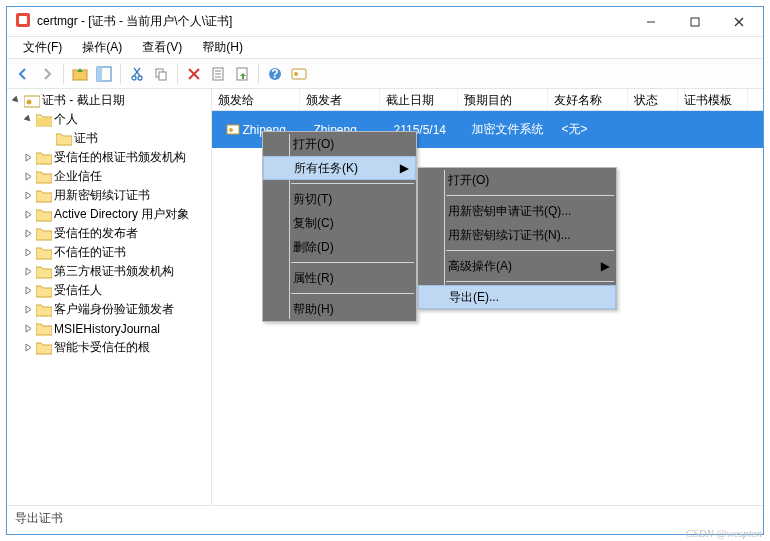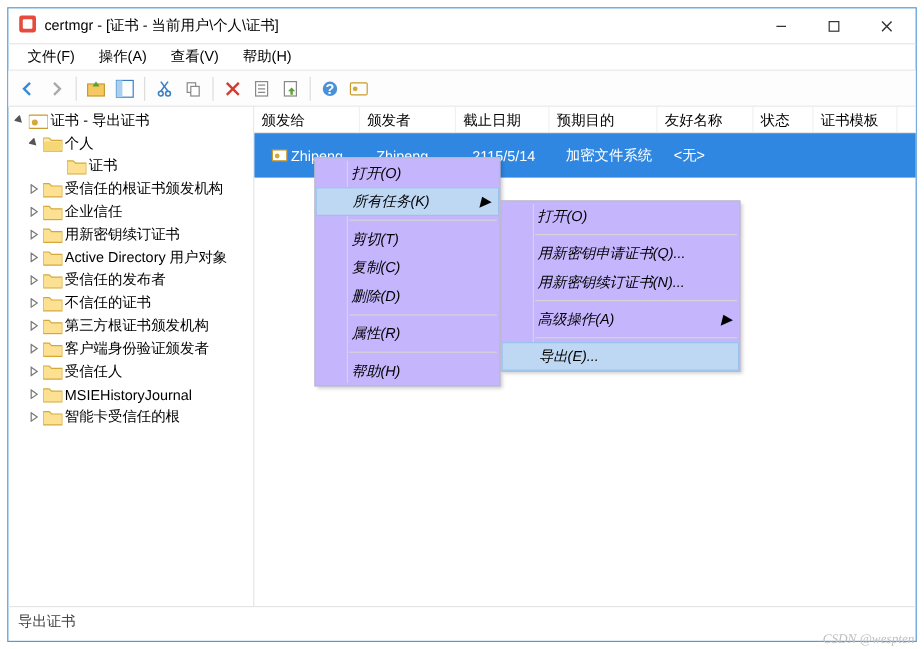--- a/index.html
+++ b/index.html
@@ -24,21 +24,21 @@
     .exp svg { width: 9px; height: 9px; }
     .no-exp { width: 11px; }
     .folder { width: 16px; height: 14px; }
     .list { flex: 1; position: relative; }
     .list-header { height: 22px; display: flex; border-bottom: 1px solid #e5e5e5; background: #fff; }
     .list-header > div { padding: 3px 6px; border-right: 1px solid #f0f0f0; overflow: hidden; white-space: nowrap; }
     .list-row { height: 37px; display: flex; align-items: center; color: #ffffff; background: #2f87e1; justify-content: center; }
     .list-row > div { padding: 0 6px; overflow: hidden; white-space: nowrap; }
     .c0 { width: 88px; } .c1 { width: 80px; } .c2 { width: 78px; } .c3 { width: 90px; } .c4 { width: 80px; } .c5 { width: 50px; } .c6 { width: 70px; }
     .statusbar { height: 26px; border-top: 1px solid #e5e5e5; display: flex; align-items: center; padding: 0 8px; color: #444; }
-    .menu { position: absolute; background: #c4b5fd; border: 1px solid #bcbcbc; box-shadow: 2px 2px 3px rgba(0,0,0,.2); font-style: italic; }
+    .menu { position: absolute; background: #737373; border: 1px solid #bcbcbc; box-shadow: 2px 2px 3px rgba(0,0,0,.2); }
     .menu1 { left: 255px; top: 124px; width: 155px; }
     .menu2 { left: 410px; top: 160px; width: 200px; }
     .menu-item { height: 24px; display: flex; align-items: center; padding: 0 20px 0 30px; position: relative; }
     .menu-item.sel { background: #bed8f3; border: 1px solid #9bc2ea; }
     .menu-item .arr { position: absolute; right: 6px; }
     .menu-sep { height: 1px; background: #d5d5d5; margin: 3px 2px 3px 28px; }
     .menu-gutter { position: absolute; left: 26px; top: 2px; bottom: 2px; width: 1px; background: #d5d5d5; }
     .watermark { position: absolute; right: 8px; bottom: 2px; color: #c0c0c0; font-size: 11px; font-style: italic; font-family: Liberation Serif, serif; }
   </style>
 </head>
@@ -158,21 +158,21 @@
       <div class="tree-node">
         <span class="exp">
             <svg viewBox="0 0 9 9">
               <path d="M1 1L7 4.5L1 8z" fill="#555" transform="rotate(45 4.5 4.5)"></path>
             </svg>
           </span>
         <svg class="folder" viewBox="0 0 16 14">
             <rect x="0" y="2" width="16" height="11" rx="1" fill="#fff" stroke="#c79b2e"></rect>
             <circle cx="5" cy="8" r="2.5" fill="#d4a93a"></circle>
           </svg>
-        <span>证书 - 导出证书</span>
+        <span>证书 - 截止日期</span>
       </div>
       <div class="tree-node d1">
         <span class="exp">
             <svg viewBox="0 0 9 9">
               <path d="M1 1L7 4.5L1 8z" fill="#555" transform="rotate(45 4.5 4.5)"></path>
             </svg>
           </span>
         <svg class="folder" viewBox="0 0 16 14">
             <path d="M0 2h5l2 2h9v9H0z" fill="#fce9a8" stroke="#d4a93a"></path>
             <path d="M1 5h15l-2 8H0z" fill="#f5d776"></path>
@@ -266,32 +266,32 @@
           </div>
           <div class="tree-node d1">
             <span class="exp">
               <svg viewBox="0 0 9 9">
                 <path d="M2 1L7 4.5L2 8z" fill="none" stroke="#777" stroke-width="1"></path>
               </svg>
             </span>
             <svg class="folder" viewBox="0 0 16 14">
               <path d="M0 2h5l2 2h9v9H0z" fill="#fce193" stroke="#d4a93a"></path>
             </svg>
+            <span>受信任人</span>
+          </div>
+          <div class="tree-node d1">
+            <span class="exp">
+              <svg viewBox="0 0 9 9">
+                <path d="M2 1L7 4.5L2 8z" fill="none" stroke="#777" stroke-width="1"></path>
+              </svg>
+            </span>
+            <svg class="folder" viewBox="0 0 16 14">
+              <path d="M0 2h5l2 2h9v9H0z" fill="#fce193" stroke="#d4a93a"></path>
+            </svg>
             <span>客户端身份验证颁发者</span>
-          </div>
-          <div class="tree-node d1">
-            <span class="exp">
-              <svg viewBox="0 0 9 9">
-                <path d="M2 1L7 4.5L2 8z" fill="none" stroke="#777" stroke-width="1"></path>
-              </svg>
-            </span>
-            <svg class="folder" viewBox="0 0 16 14">
-              <path d="M0 2h5l2 2h9v9H0z" fill="#fce193" stroke="#d4a93a"></path>
-            </svg>
-            <span>受信任人</span>
           </div>
           <div class="tree-node d1">
             <span class="exp">
               <svg viewBox="0 0 9 9">
                 <path d="M2 1L7 4.5L2 8z" fill="none" stroke="#777" stroke-width="1"></path>
               </svg>
             </span>
             <svg class="folder" viewBox="0 0 16 14">
               <path d="M0 2h5l2 2h9v9H0z" fill="#fce193" stroke="#d4a93a"></path>
             </svg>

